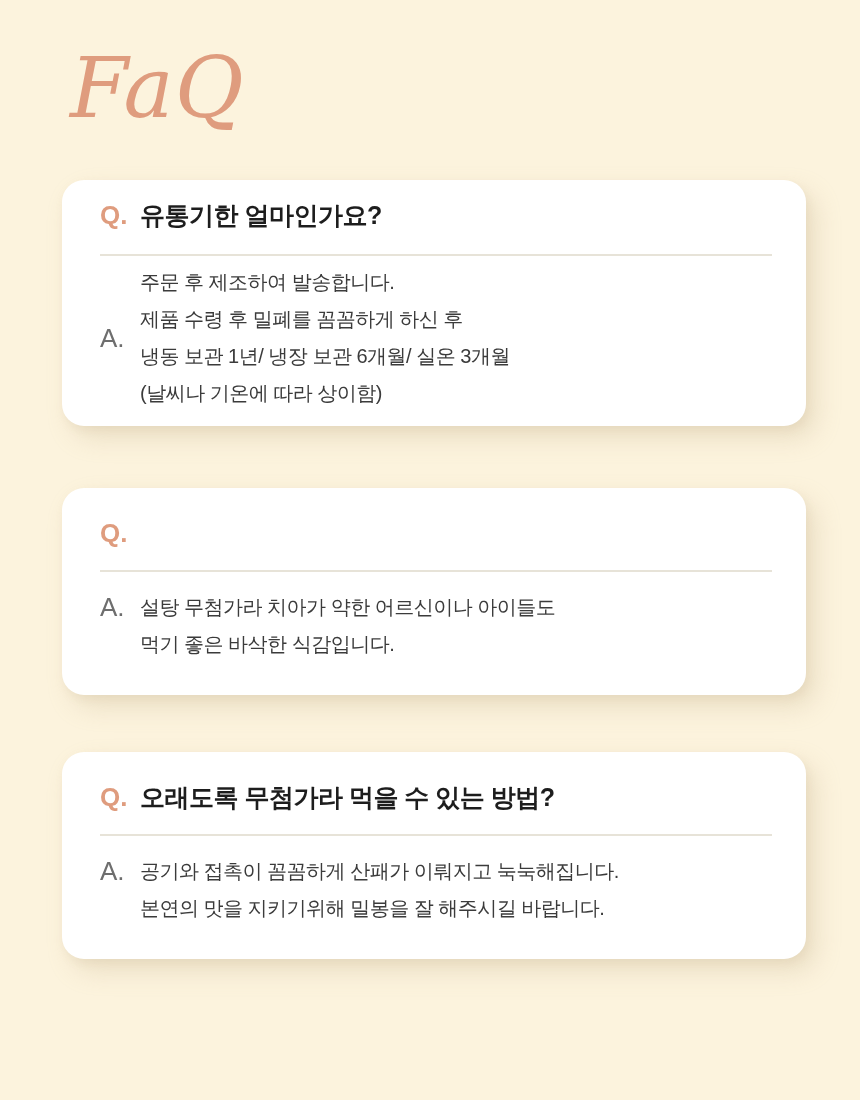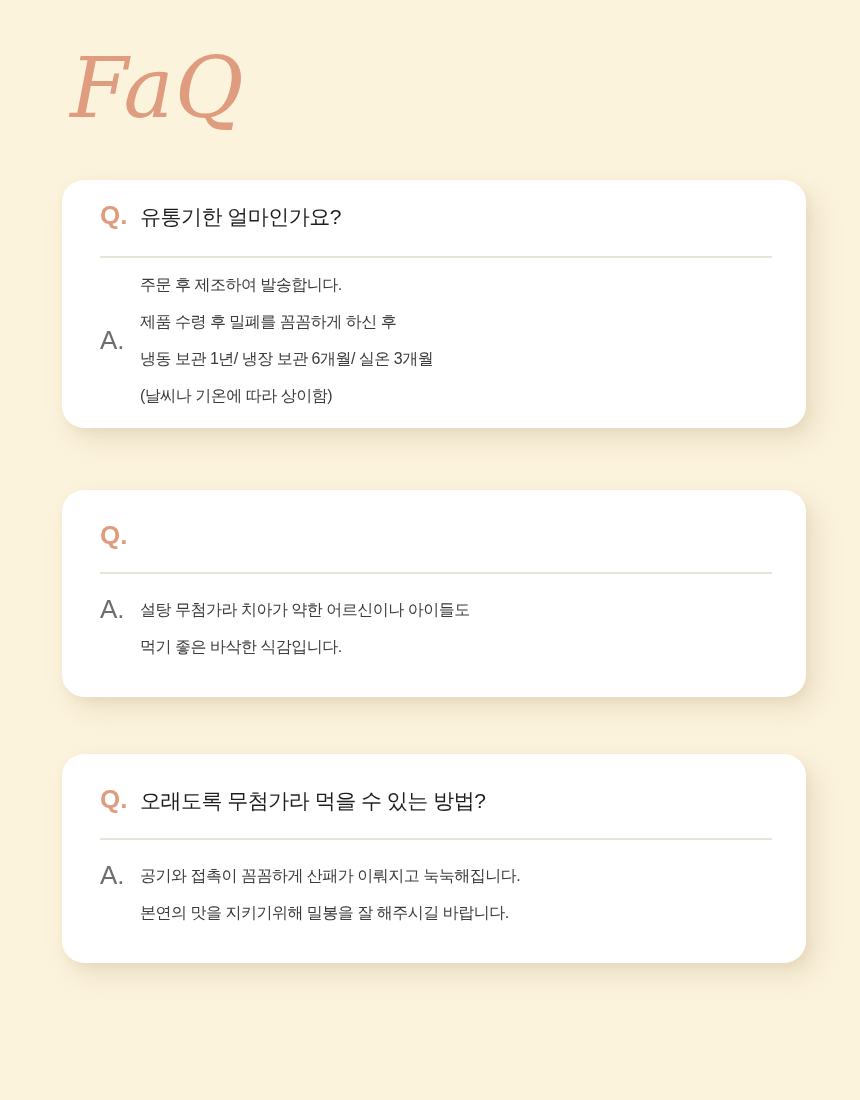--- a/index.html
+++ b/index.html
@@ -66,22 +66,22 @@
   }
   .marker{
     width:40px;
     flex:0 0 40px;
     font-size:26px;
     font-weight:700;
     line-height:34px;
   }
   .q-mark{color:var(--accent);}
   .q-text{
-    font-size:21px;
-    font-weight:400;
+    font-size:25px;
+    font-weight:700;
     color:var(--q-text);
     line-height:34px;
     letter-spacing:-0.5px;
   }
   .divider{
     border:none;
     height:2px;
     background:var(--divider);
     margin:20px 0 17px 0;
   }
@@ -90,21 +90,21 @@
     display:flex;
     align-items:flex-start;
   }
   .a-row.center{align-items:center;}
   .a-mark{
     color:var(--a-mark);
     font-weight:500;
     line-height:37px;
   }
   .a-text{
-    font-size:16px;
+    font-size:20px;
     font-weight:400;
     color:var(--a-text);
     line-height:37px;
     letter-spacing:-0.5px;
     white-space:pre-line;
   }
 </style>
 </head>
 <body>
 

